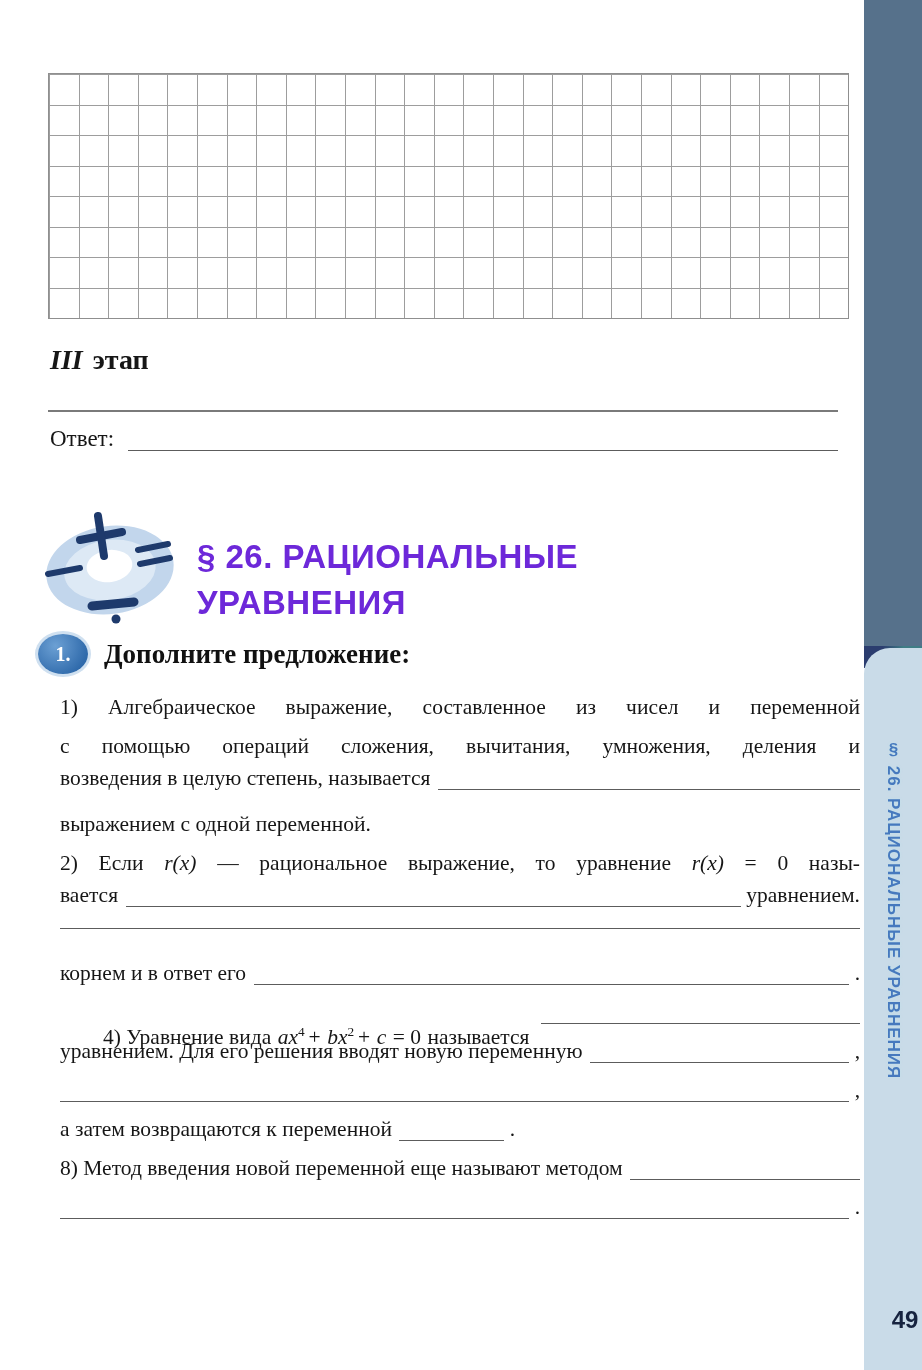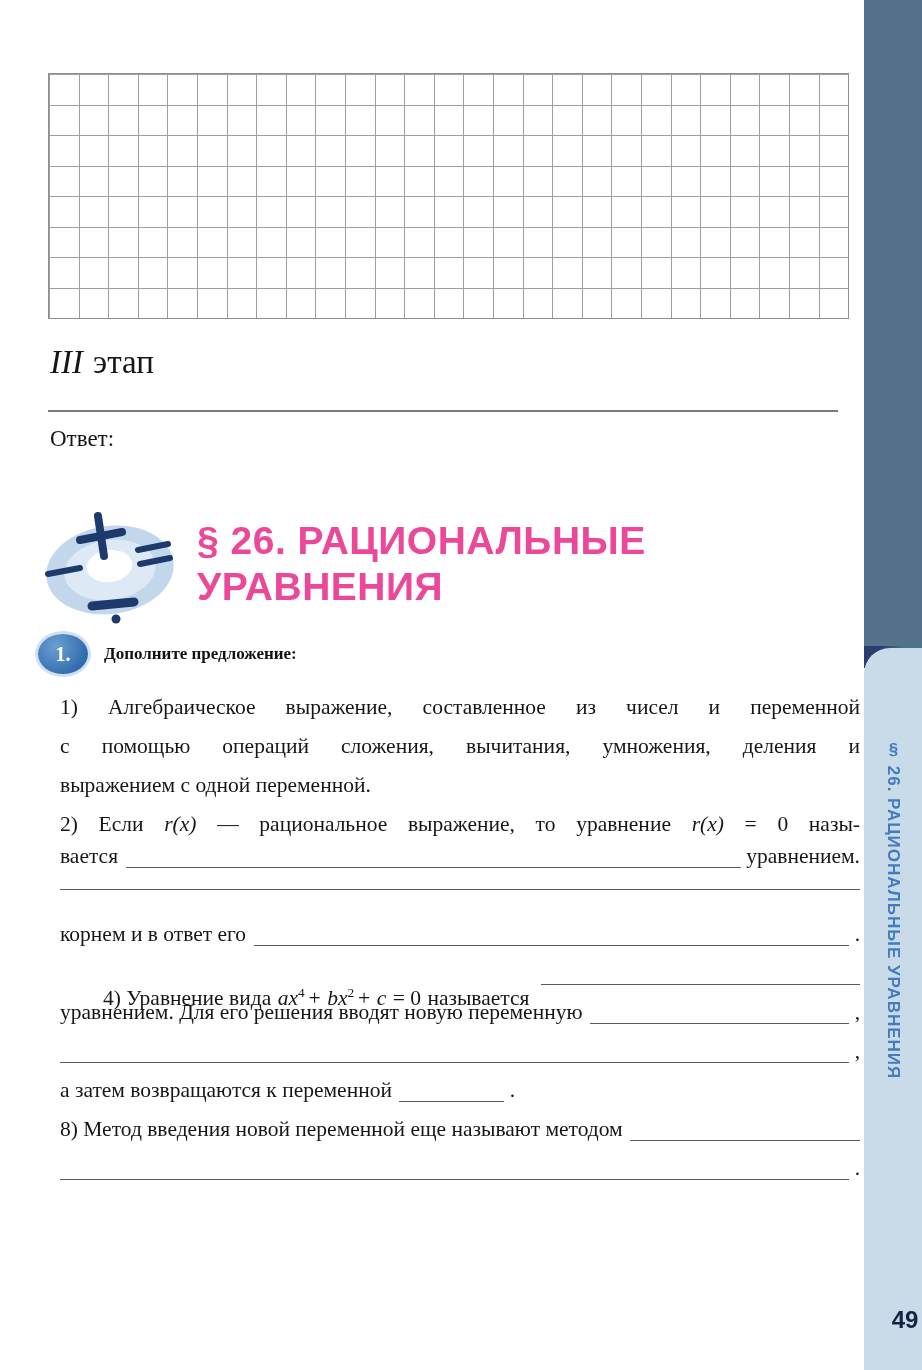--- a/index.html
+++ b/index.html
@@ -26,45 +26,45 @@
   }
   
   .content{position:absolute;left:48px;top:0;width:800px;}
   .grid{
     position:absolute;top:73px;left:0;width:799px;height:244px;
     border:1px solid #8f8f8f;
     background-image:
       repeating-linear-gradient(90deg,#9d9d9d 0,#9d9d9d 1px,transparent 1px,transparent 29.6px),
       repeating-linear-gradient(180deg,#9d9d9d 0,#9d9d9d 1px,transparent 1px,transparent 30.5px);
   }
-  .stage{position:absolute;top:344px;left:2px;font-size:33px;font-weight:normal;}
+  .stage{position:absolute;top:344px;left:2px;font-size:28px;font-weight:bold;}
   .stage .roman{font-style:italic;margin-right:10px;}
   .rule{position:absolute;top:410px;left:0;width:790px;border-top:2px solid #7a7a7a;}
-  .answer-row{position:absolute;top:426px;left:2px;width:788px;display:flex;align-items:baseline;font-size:23px;flex-direction:column;}
+  .answer-row{position:absolute;top:426px;left:2px;width:788px;display:flex;align-items:baseline;font-size:23px;}
   .answer-row .label{margin-right:14px;}
   .blank{display:inline-block;height:1px;border-bottom:1.6px solid #5c5c5c;transform:translateY(5px);}
   .grow{flex:1 1 auto;}
   
   .sec{position:absolute;top:510px;left:-8px;display:flex;align-items:flex-start;}
   .sec-icon{width:140px;height:118px;flex:0 0 auto;}
   .sec-title{
-    margin-left:17px;margin-top:8px;
-    font-family:"Liberation Sans",sans-serif;font-weight:bold;font-size:39px;line-height:46px;
-    color:#ec4899;letter-spacing:.5px;
+    margin-left:17px;margin-top:24px;
+    font-family:"Liberation Sans",sans-serif;font-weight:bold;font-size:33px;line-height:46px;
+    color:#6d28d9;letter-spacing:.5px;
   }
   
   .ex-row{position:absolute;top:634px;left:-10px;display:flex;align-items:center;}
   .ex-badge{
     width:50px;height:40px;border-radius:50%;flex:0 0 auto;
     background:radial-gradient(circle at 35% 30%,#6ca0d4,#2f6aab 75%);
     box-shadow:0 0 0 3px #cfe0f0;
     display:flex;align-items:center;justify-content:center;
     color:#ffffff;font-weight:bold;font-size:20px;
   }
-  .ex-prompt{margin-left:16px;font-size:17px;font-weight:bold;color:#111;}
+  .ex-prompt{margin-left:16px;font-size:27px;font-weight:bold;color:#111;}
   
   .bodytext{position:absolute;top:688px;left:12px;width:800px;font-size:21.5px;}
   .bl{height:39px;display:flex;align-items:baseline;white-space:pre;}
   .jl{display:block;height:39px;line-height:39px;text-align:justify;text-align-last:justify;white-space:normal;}
   .pl{display:block;height:39px;line-height:39px;}
   .it{font-style:italic;}
   .sup{font-size:.62em;vertical-align:super;line-height:0;}
   .m{margin-right:.30em;}
   .gap{margin-right:.35em;}
   .punct{margin-left:.25em;}
@@ -121,20 +121,24 @@
     <div class="ex-badge">
       <span>1.</span>
     </div>
     <div class="ex-prompt">Дополните предложение:</div>
   </div>
 
   <div class="bodytext">
 
     <div class="jl">1) Алгебраическое выражение, составленное из чисел и переменной</div>
     <div class="jl">с помощью операций сложения, вычитания, умножения, деления и</div>
+    <div class="bl">
+      <span class="gap">возведения в целую степень, называется</span>
+      <span class="blank grow"></span>
+    </div>
     <div class="pl">выражением с одной переменной.</div>
 
     <div class="jl"><span>2) Если </span><span class="it">r(x)</span><span> — рациональное выражение, то уравнение </span><span class="it">r(x)</span><span> = 0 назы-</span></div>
     <div class="bl">
       <span class="gap">вается</span>
       <span class="blank grow"></span>
       <span class="punct">уравнением.</span>
     </div>
 
     <div class="bl">

